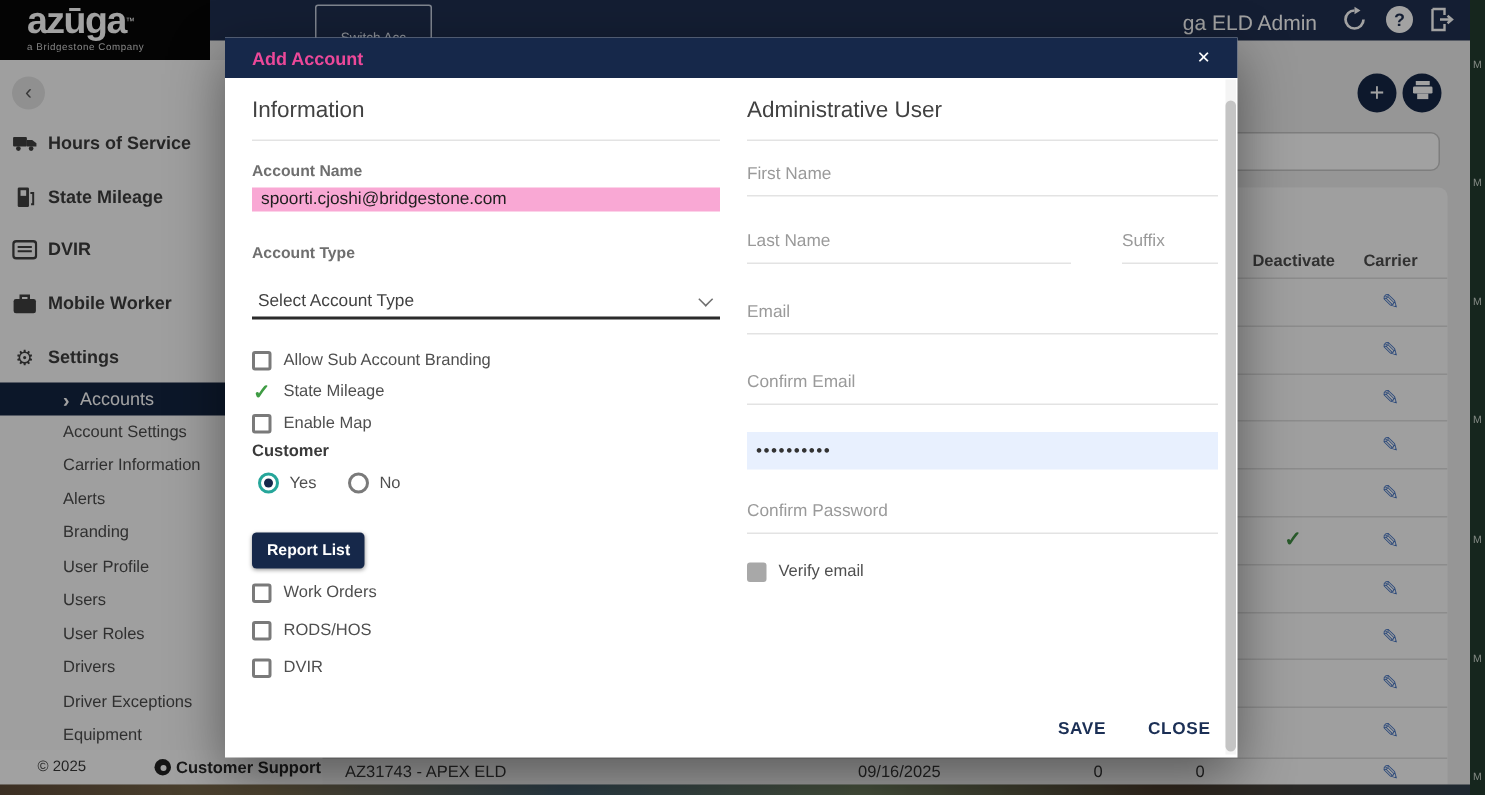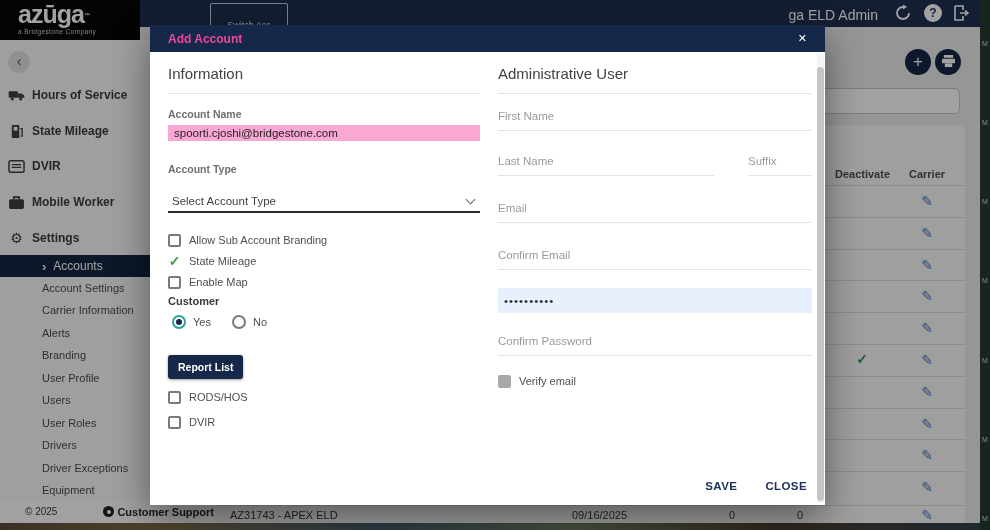--- a/index.html
+++ b/index.html
@@ -296,20 +296,24 @@
       <div class="bold-label" style="margin-top:6px;">Customer</div>
       <div class="radio-row">
         <span class="radio checked"></span>
         <span class="radio-label">Yes</span>
         <span class="radio"></span>
         <span class="radio-label">No</span>
       </div>
 
       <button class="report-btn">Report List</button>
 
+      <div class="ck-row" style="margin-top:9px;">
+        <span class="ckbox"></span>
+        <span class="ck-label">Work Orders</span>
+      </div>
       <div class="ck-row" style="margin-top:11px;">
         <span class="ckbox"></span>
         <span class="ck-label">RODS/HOS</span>
       </div>
       <div class="ck-row" style="margin-top:11px;">
         <span class="ckbox"></span>
         <span class="ck-label">DVIR</span>
       </div>
     </div>
 

